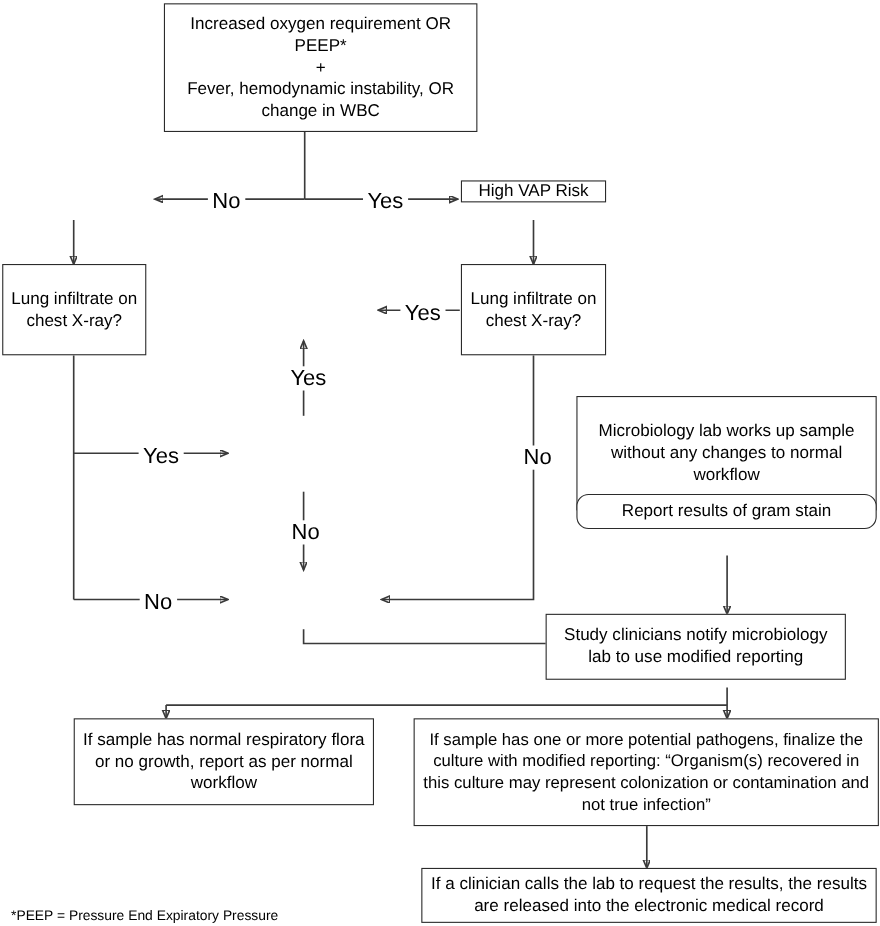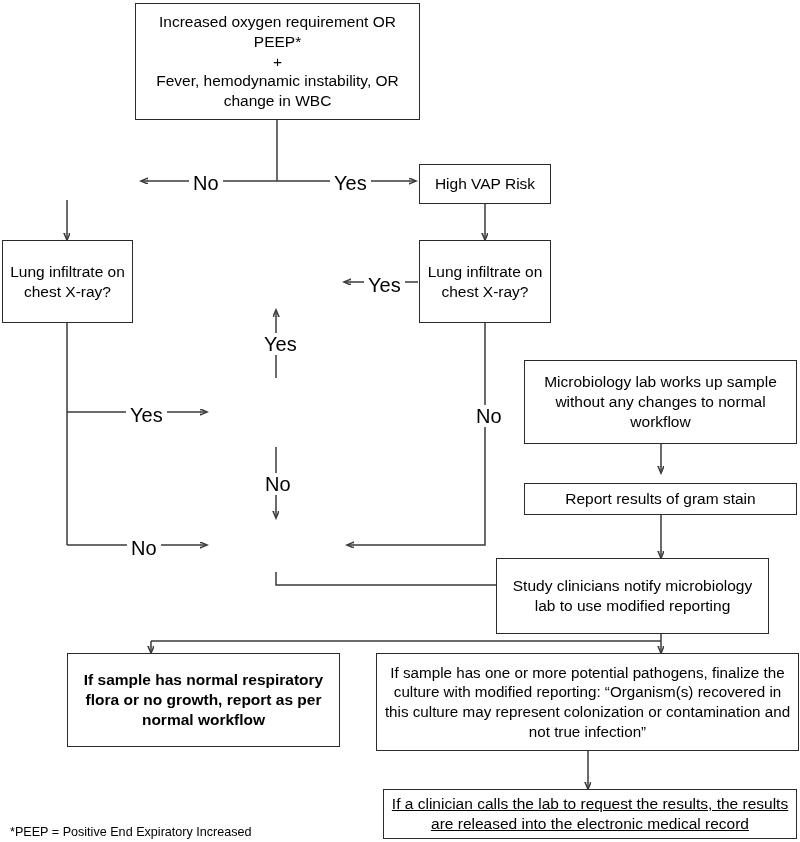--- a/index.html
+++ b/index.html
@@ -108,60 +108,60 @@
     <path d="M661,505 L661,558" marker-end="url(#arrow)"></path>
 
     <path d="M661,625 L661,641"></path>
     <path d="M661,641 L151,641"></path>
     <path d="M151,641 L151,653" marker-end="url(#arrow)"></path>
     <path d="M661,641 L661,653" marker-end="url(#arrow)"></path>
 
     <path d="M588,751 L588,789" marker-end="url(#arrow)"></path>
   </svg>
 
-  <div class="node" style="left:135px; top:3px; width:285px; height:117px;">Increased oxygen requirement OR PEEP*
+  <div class="node" style="left:149px; top:3px; width:285px; height:117px;">Increased oxygen requirement OR PEEP*
 +
 Fever, hemodynamic instability, OR change in WBC</div>
 
 
-  <div class="node" style="left:419px; top:164px; width:132px; height:40px;">High VAP Risk</div>
+  <div class="node" style="left:419px; top:164px; width:132px; height:20px;">High VAP Risk</div>
 
   <div class="node" style="left:2px; top:240px; width:131px; height:83px;">Lung infiltrate on chest X-ray?</div>
 
   <div class="node" style="left:419px; top:240px; width:132px; height:83px;">Lung infiltrate on chest X-ray?</div>
 
 
 
 
-  <div class="node" style="left:524px; top:360px; width:273px; height:84px;">Microbiology lab works up sample without any changes to normal workflow</div>
+  <div class="node" style="left:524px; top:360px; width:273px; height:104px;">Microbiology lab works up sample without any changes to normal workflow</div>
 
-  <div class="node" style="left:524px; top:483px; width:273px; height:32px;">Report results of gram stain</div>
+  <div class="node" style="left:524px; top:449px; width:273px; height:32px;border-radius:11px;">Report results of gram stain</div>
 
-  <div class="node" style="left:496px; top:558px; width:273px; height:76px;">Study clinicians notify microbiology lab to use modified reporting</div>
+  <div class="node" style="left:496px; top:558px; width:273px; height:60px;">Study clinicians notify microbiology lab to use modified reporting</div>
 
-  <div class="node" style="left:67px; top:653px; width:273px; height:94px;font-weight:bold;">If sample has normal respiratory flora or no growth, report as per normal workflow</div>
+  <div class="node" style="left:67px; top:653px; width:273px; height:79px;">If sample has normal respiratory flora or no growth, report as per normal workflow</div>
 
   <div class="node" style="left:376px; top:653px; width:423px; height:98px; font-size:15.2px; line-height:1.3;">If sample has one or more potential pathogens, finalize the culture with modified reporting: “Organism(s) recovered in this culture may represent colonization or contamination and not true infection”</div>
 
-  <div class="node" style="left:383px; top:789px; width:414px; height:50px;text-decoration:underline;">If a clinician calls the lab to request the results, the results are released into the electronic medical record</div>
+  <div class="node" style="left:383px; top:789px; width:414px; height:50px;">If a clinician calls the lab to request the results, the results are released into the electronic medical record</div>
 
   <div class="edge-label" style="left:189px; top:172px;">No</div>
 
   <div class="edge-label" style="left:330px; top:172px;">Yes</div>
 
   <div class="edge-label" style="left:364px; top:274px;">Yes</div>
 
   <div class="edge-label" style="left:472px; top:405px;">No</div>
 
   <div class="edge-label" style="left:126px; top:404px;">Yes</div>
 
   <div class="edge-label" style="left:127px; top:537px;">No</div>
 
   <div class="edge-label" style="left:260px; top:333px;">Yes</div>
 
   <div class="edge-label" style="left:261px; top:473px;">No</div>
 
   <div class="footnote" style="left:10px; top:806px;">
-    <div>*PEEP = Positive End Expiratory Increased</div>
+    <div>*PEEP = Pressure End Expiratory Pressure</div>
     
   </div>
 
 </div>
 
 </body></html>

